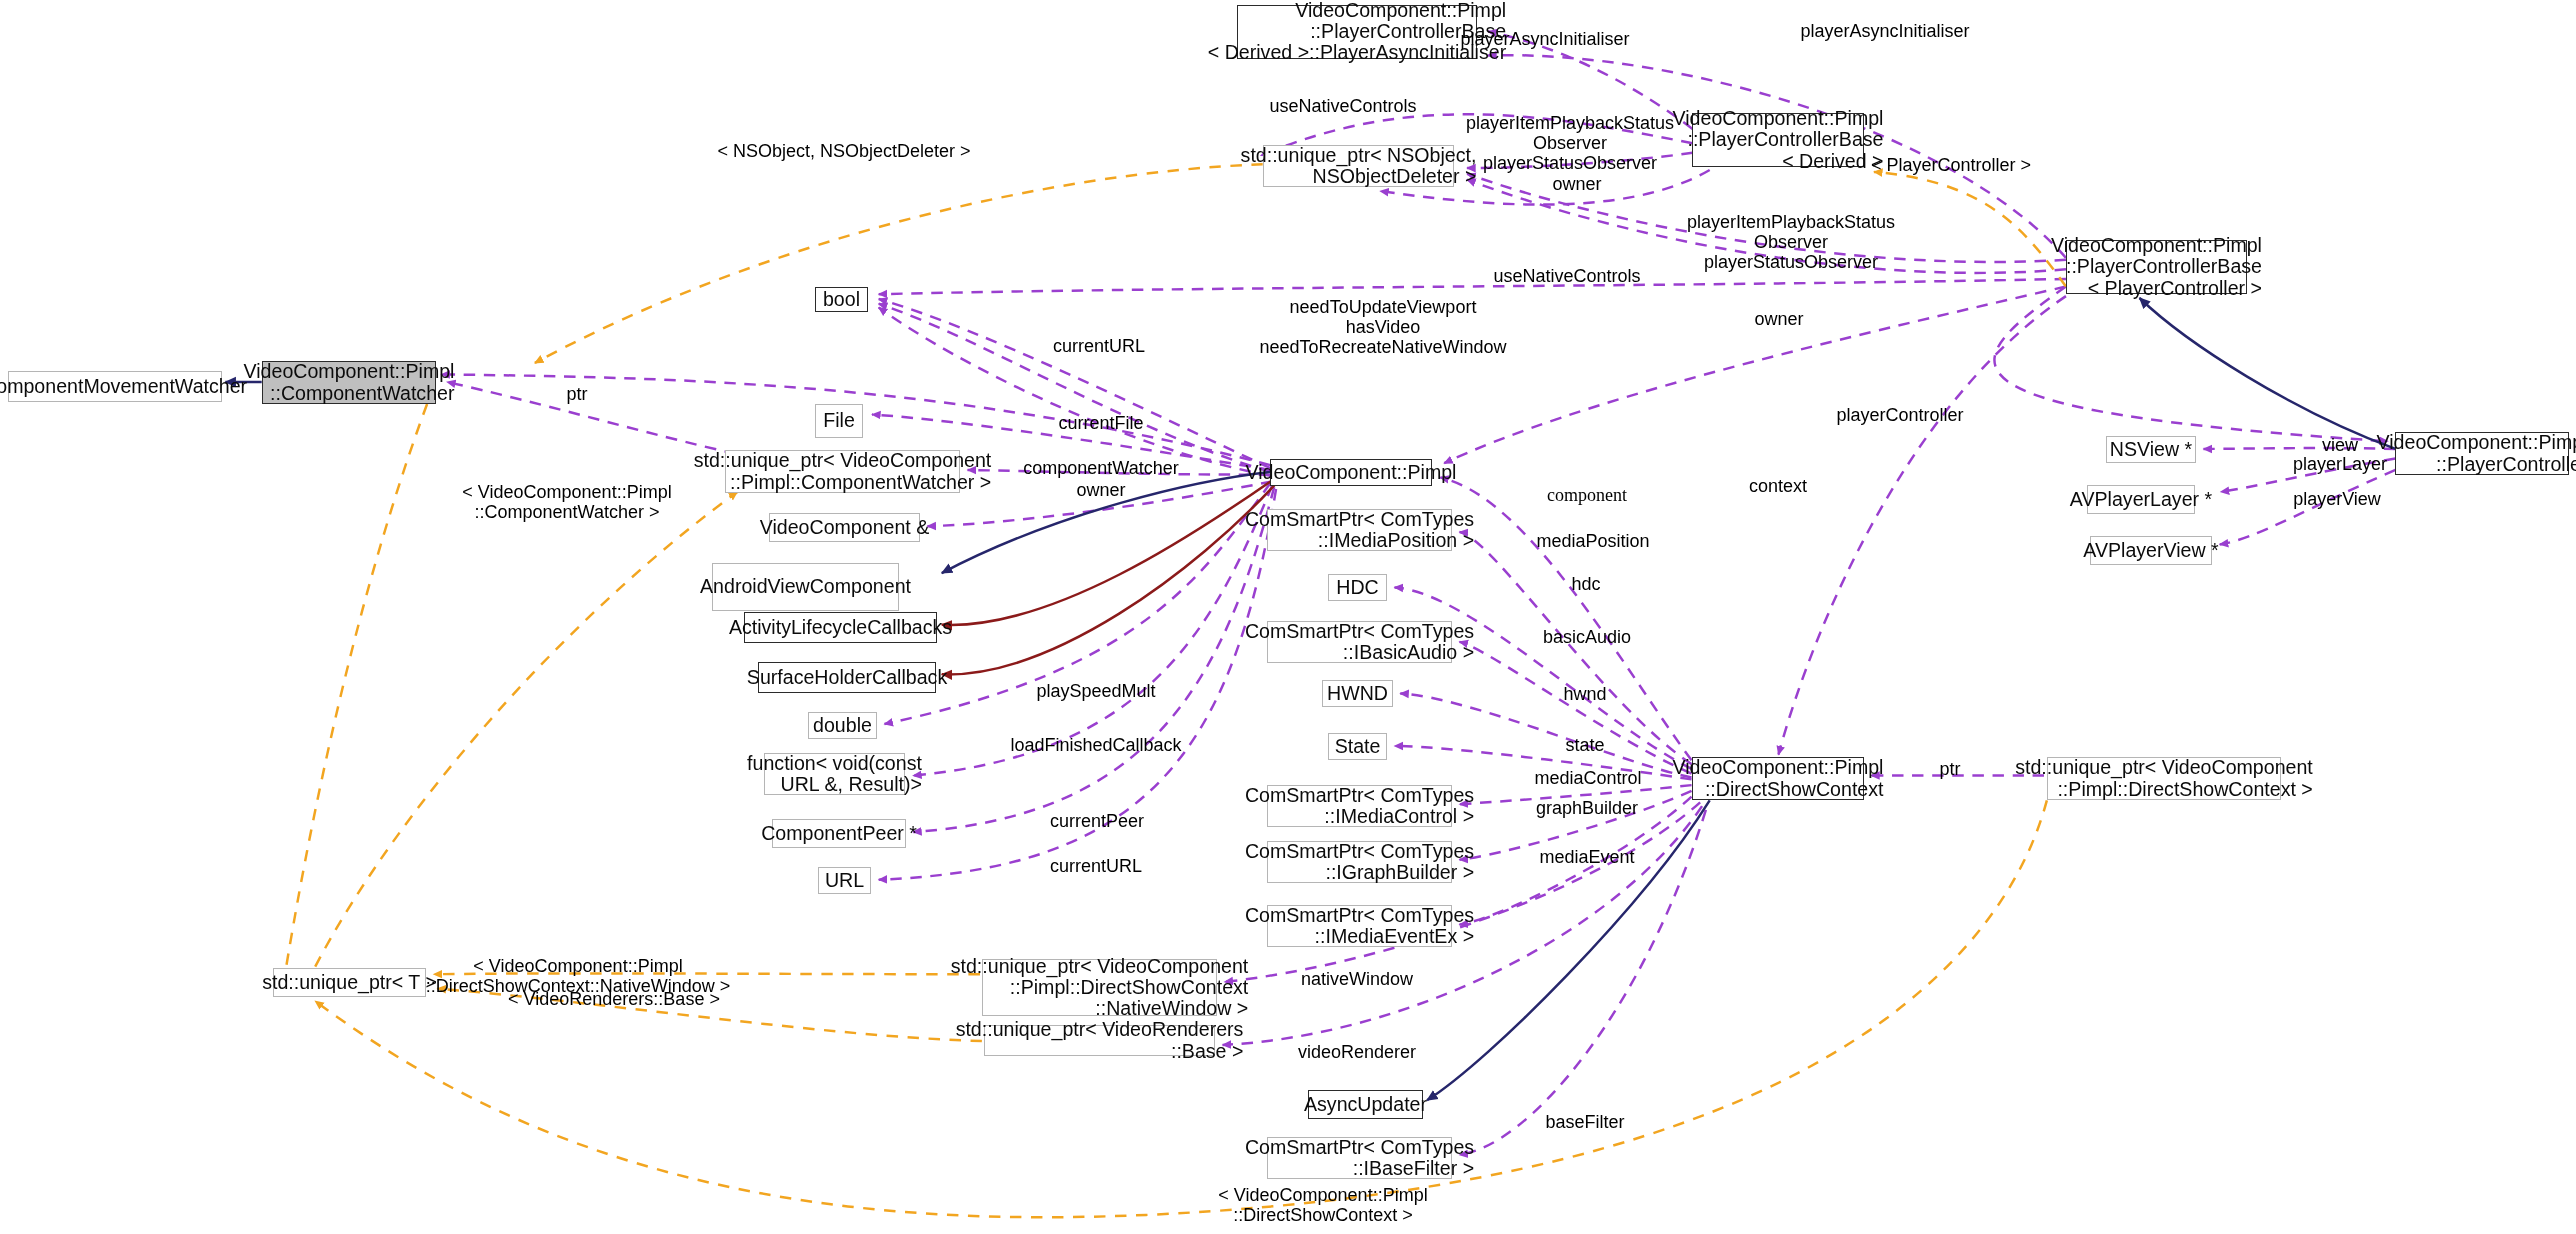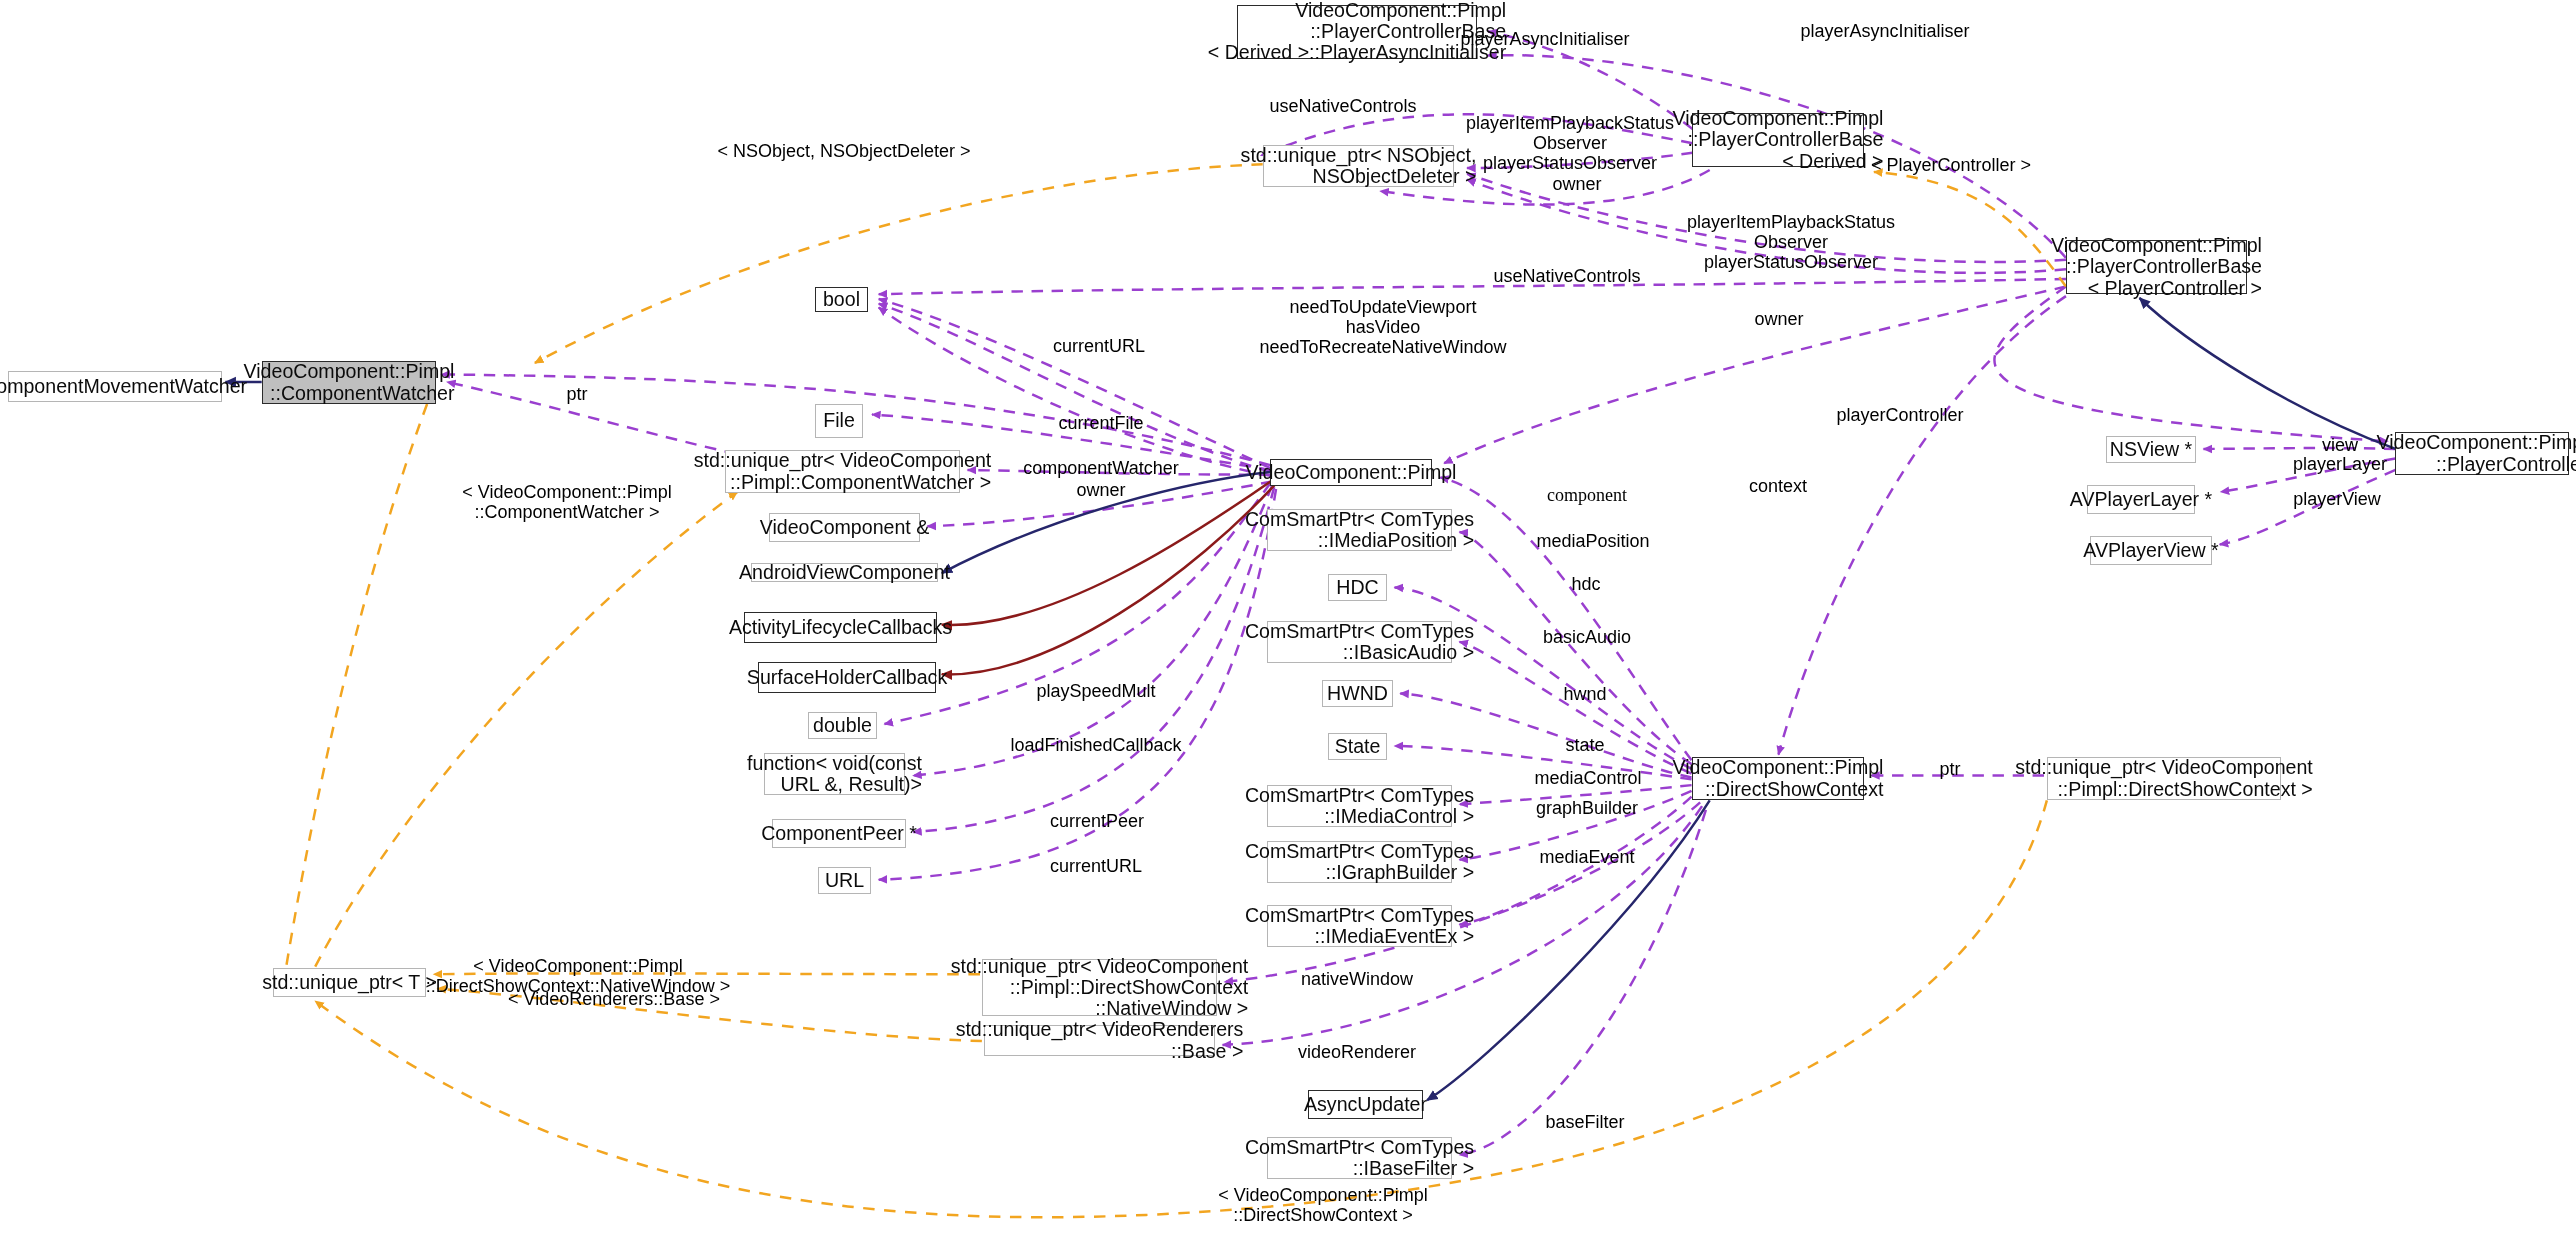--- a/index.html
+++ b/index.html
@@ -173,21 +173,21 @@
 ::PlayerControllerBase
 &lt; PlayerController &gt;</div>
   <div class="node n-plain" style="left:7.6px;top:371px;width:214px;height:31px;">ComponentMovementWatcher</div>
   <div class="node n-self" style="left:262px;top:361px;width:174px;height:43px;">VideoComponent::Pimpl
 ::ComponentWatcher</div>
   <div class="node n-bold" style="left:815px;top:287px;width:53px;height:25px;">bool</div>
   <div class="node n-plain" style="left:815px;top:404px;width:48px;height:34px;">File</div>
   <div class="node n-plain" style="left:725px;top:450px;width:235px;height:43px;">std::unique_ptr&lt; VideoComponent
 ::Pimpl::ComponentWatcher &gt;</div>
   <div class="node n-plain" style="left:769px;top:513px;width:151px;height:29px;">VideoComponent &amp;</div>
-  <div class="node n-plain" style="left:751px;top:563px;width:187px;height:19px;">AndroidViewComponent</div>
+  <div class="node n-plain" style="left:712px;top:563px;width:187px;height:48px;">AndroidViewComponent</div>
   <div class="node n-bold" style="left:744px;top:612px;width:193px;height:31px;">ActivityLifecycleCallbacks</div>
   <div class="node n-bold" style="left:758px;top:662px;width:178px;height:31px;">SurfaceHolderCallback</div>
   <div class="node n-plain" style="left:808px;top:712px;width:69px;height:27px;">double</div>
   <div class="node n-plain" style="left:764px;top:753px;width:141px;height:42px;">function&lt; void(const
 URL &amp;, Result)&gt;</div>
   <div class="node n-plain" style="left:772px;top:819px;width:134px;height:29px;">ComponentPeer *</div>
   <div class="node n-plain" style="left:818px;top:867px;width:53px;height:27px;">URL</div>
   <div class="node n-bold" style="left:1270px;top:459px;width:162px;height:27px;">VideoComponent::Pimpl</div>
   <div class="node n-plain" style="left:1267px;top:509px;width:185px;height:42px;">ComSmartPtr&lt; ComTypes
 ::IMediaPosition &gt;</div>

